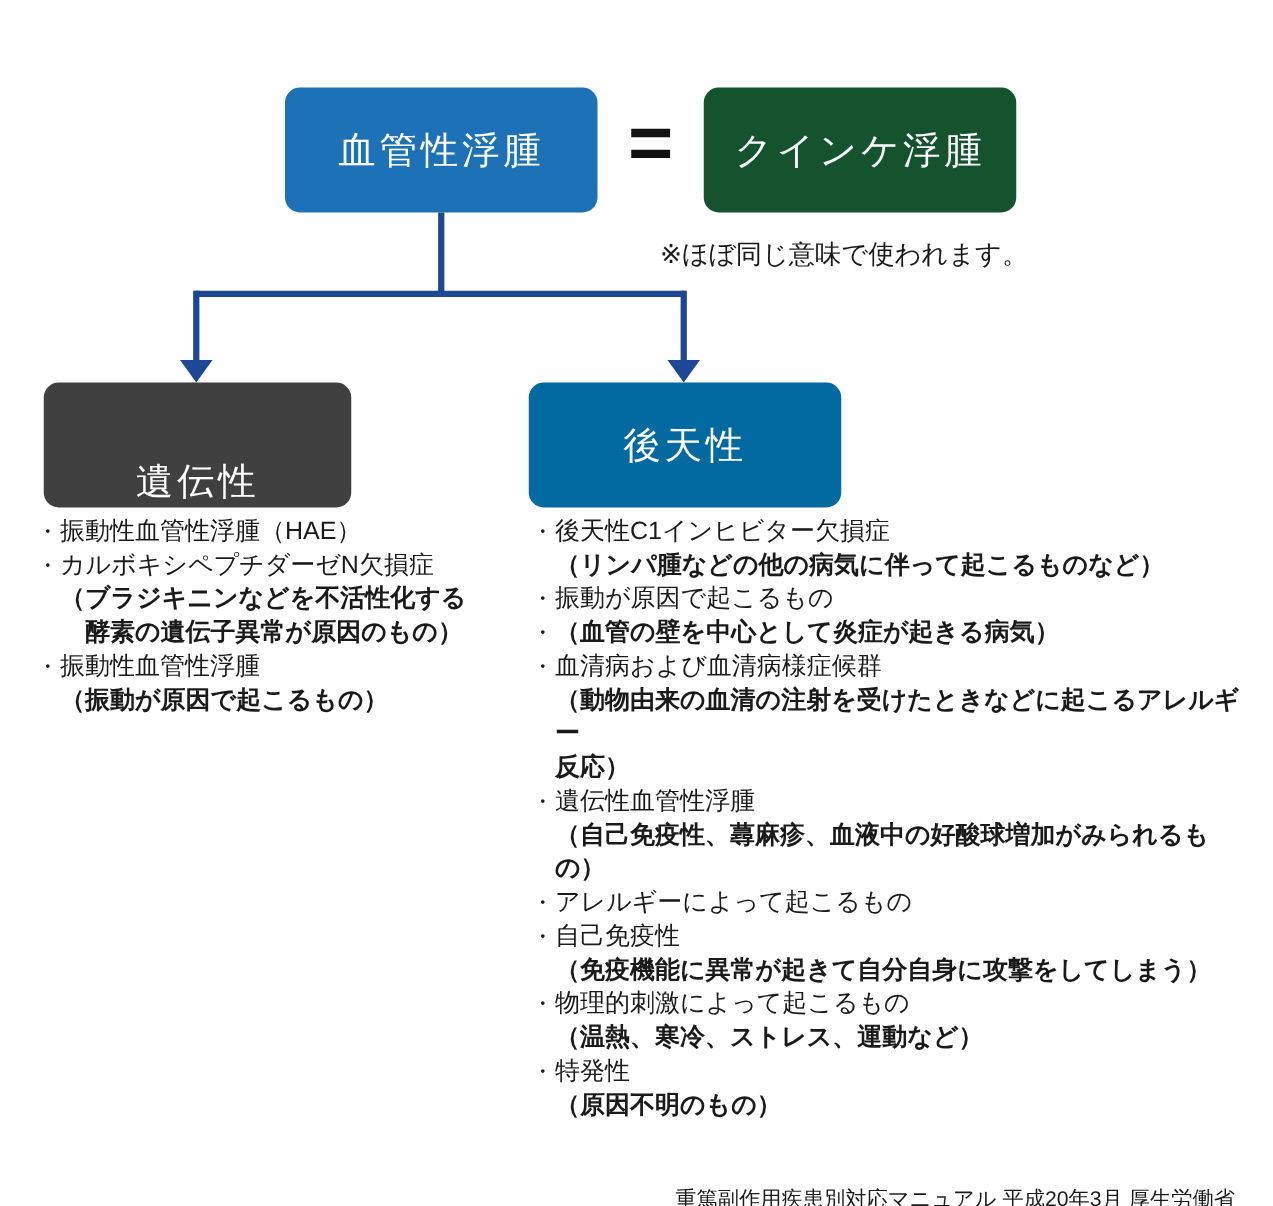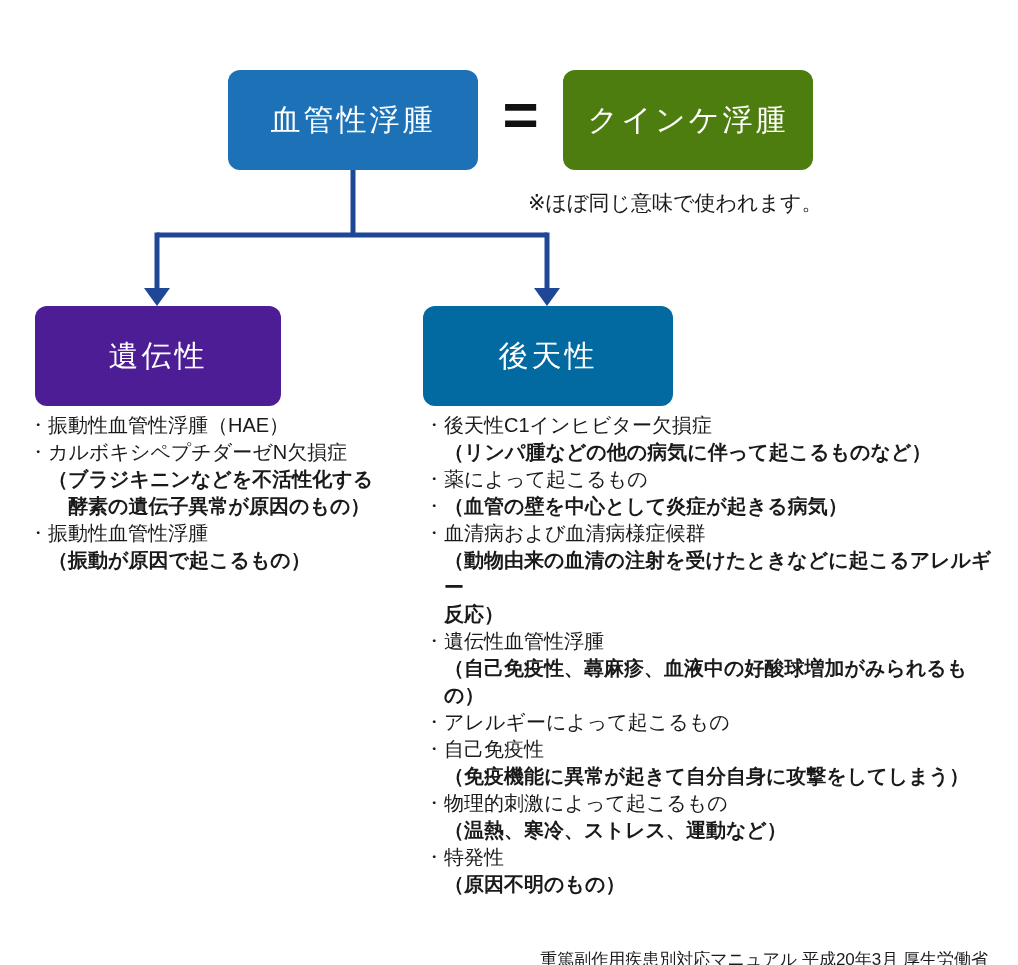--- a/index.html
+++ b/index.html
@@ -36,27 +36,27 @@
     <polygon class="arrow-head" points="144,240 170,240 157,258" fill="#1e4796"></polygon>
     <polygon class="arrow-head" points="534,240 560,240 547,258" fill="#1e4796"></polygon>
   </svg>
 
   <div class="box root-box" style="background: rgb(29, 114, 183);">
     <span class="box-label">血管性浮腫</span>
   </div>
 
   <div class="equals" style="color: rgb(17, 17, 17);">=</div>
 
-  <div class="box synonym-box" style="background: #4d7c0f;">
+  <div class="box synonym-box" style="background: #14532d;">
     <span class="box-label">クインケ浮腫</span>
   </div>
 
   <div class="note">※ほぼ同じ意味で使われます。</div>
 
-  <div class="box hereditary-box" style="background: #4c1d95;">
+  <div class="box hereditary-box" style="background: #404040; align-items: flex-end;">
     <span class="box-label">遺伝性</span>
   </div>
 
   <div class="box acquired-box" style="background: #0369a1;">
     <span class="box-label">後天性</span>
   </div>
 
   <div class="list hereditary-list">
       <div class="item">
         <span class="bullet">・</span>
@@ -85,21 +85,21 @@
       <div class="item">
         <span class="bullet">・</span>
         <div class="item-body">
           <div class="item-main">後天性C1インヒビター欠損症</div>
           <div class="item-sub">（リンパ腫などの他の病気に伴って起こるものなど）</div>
         </div>
       </div>
       <div class="item">
         <span class="bullet">・</span>
         <div class="item-body">
-          <div class="item-main">薬によって起こるもの</div>
+          <div class="item-main">振動が原因で起こるもの</div>
         </div>
       </div>
       <div class="item">
         <span class="bullet">・</span>
         <div class="item-body">
           <div class="item-sub">（血管の壁を中心として炎症が起きる病気）</div>
         </div>
       </div>
       <div class="item">
         <span class="bullet">・</span>

